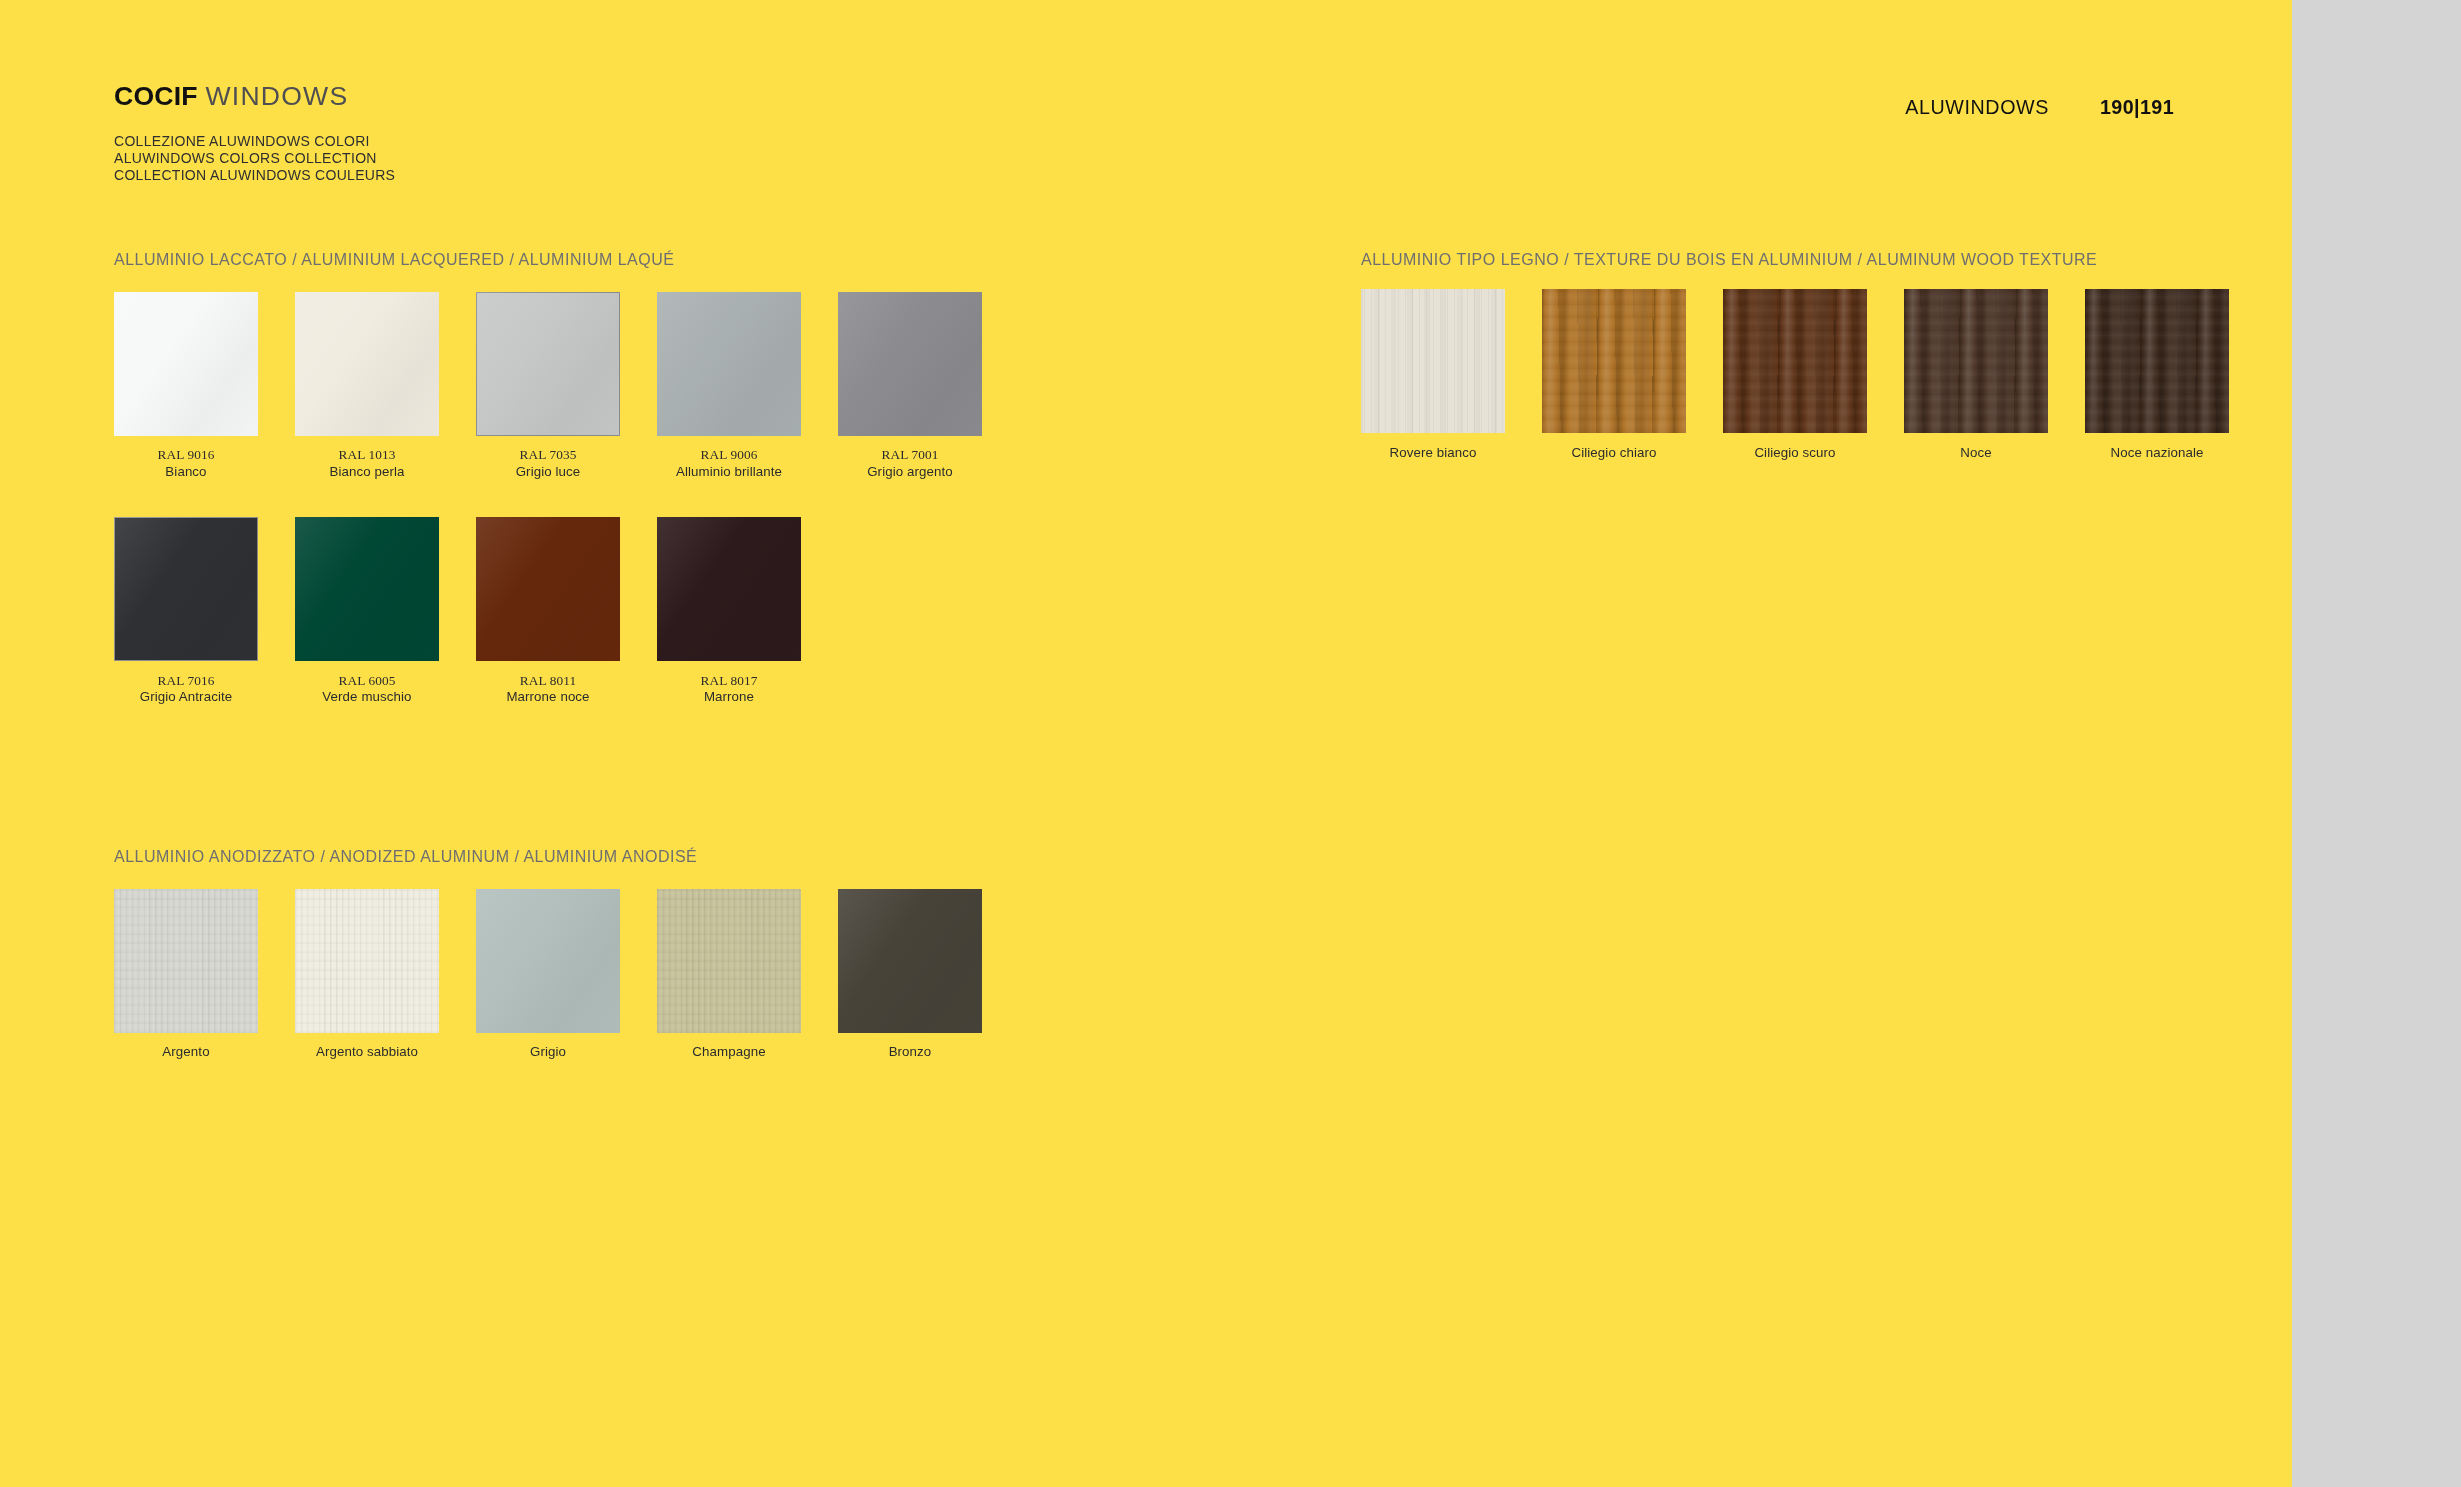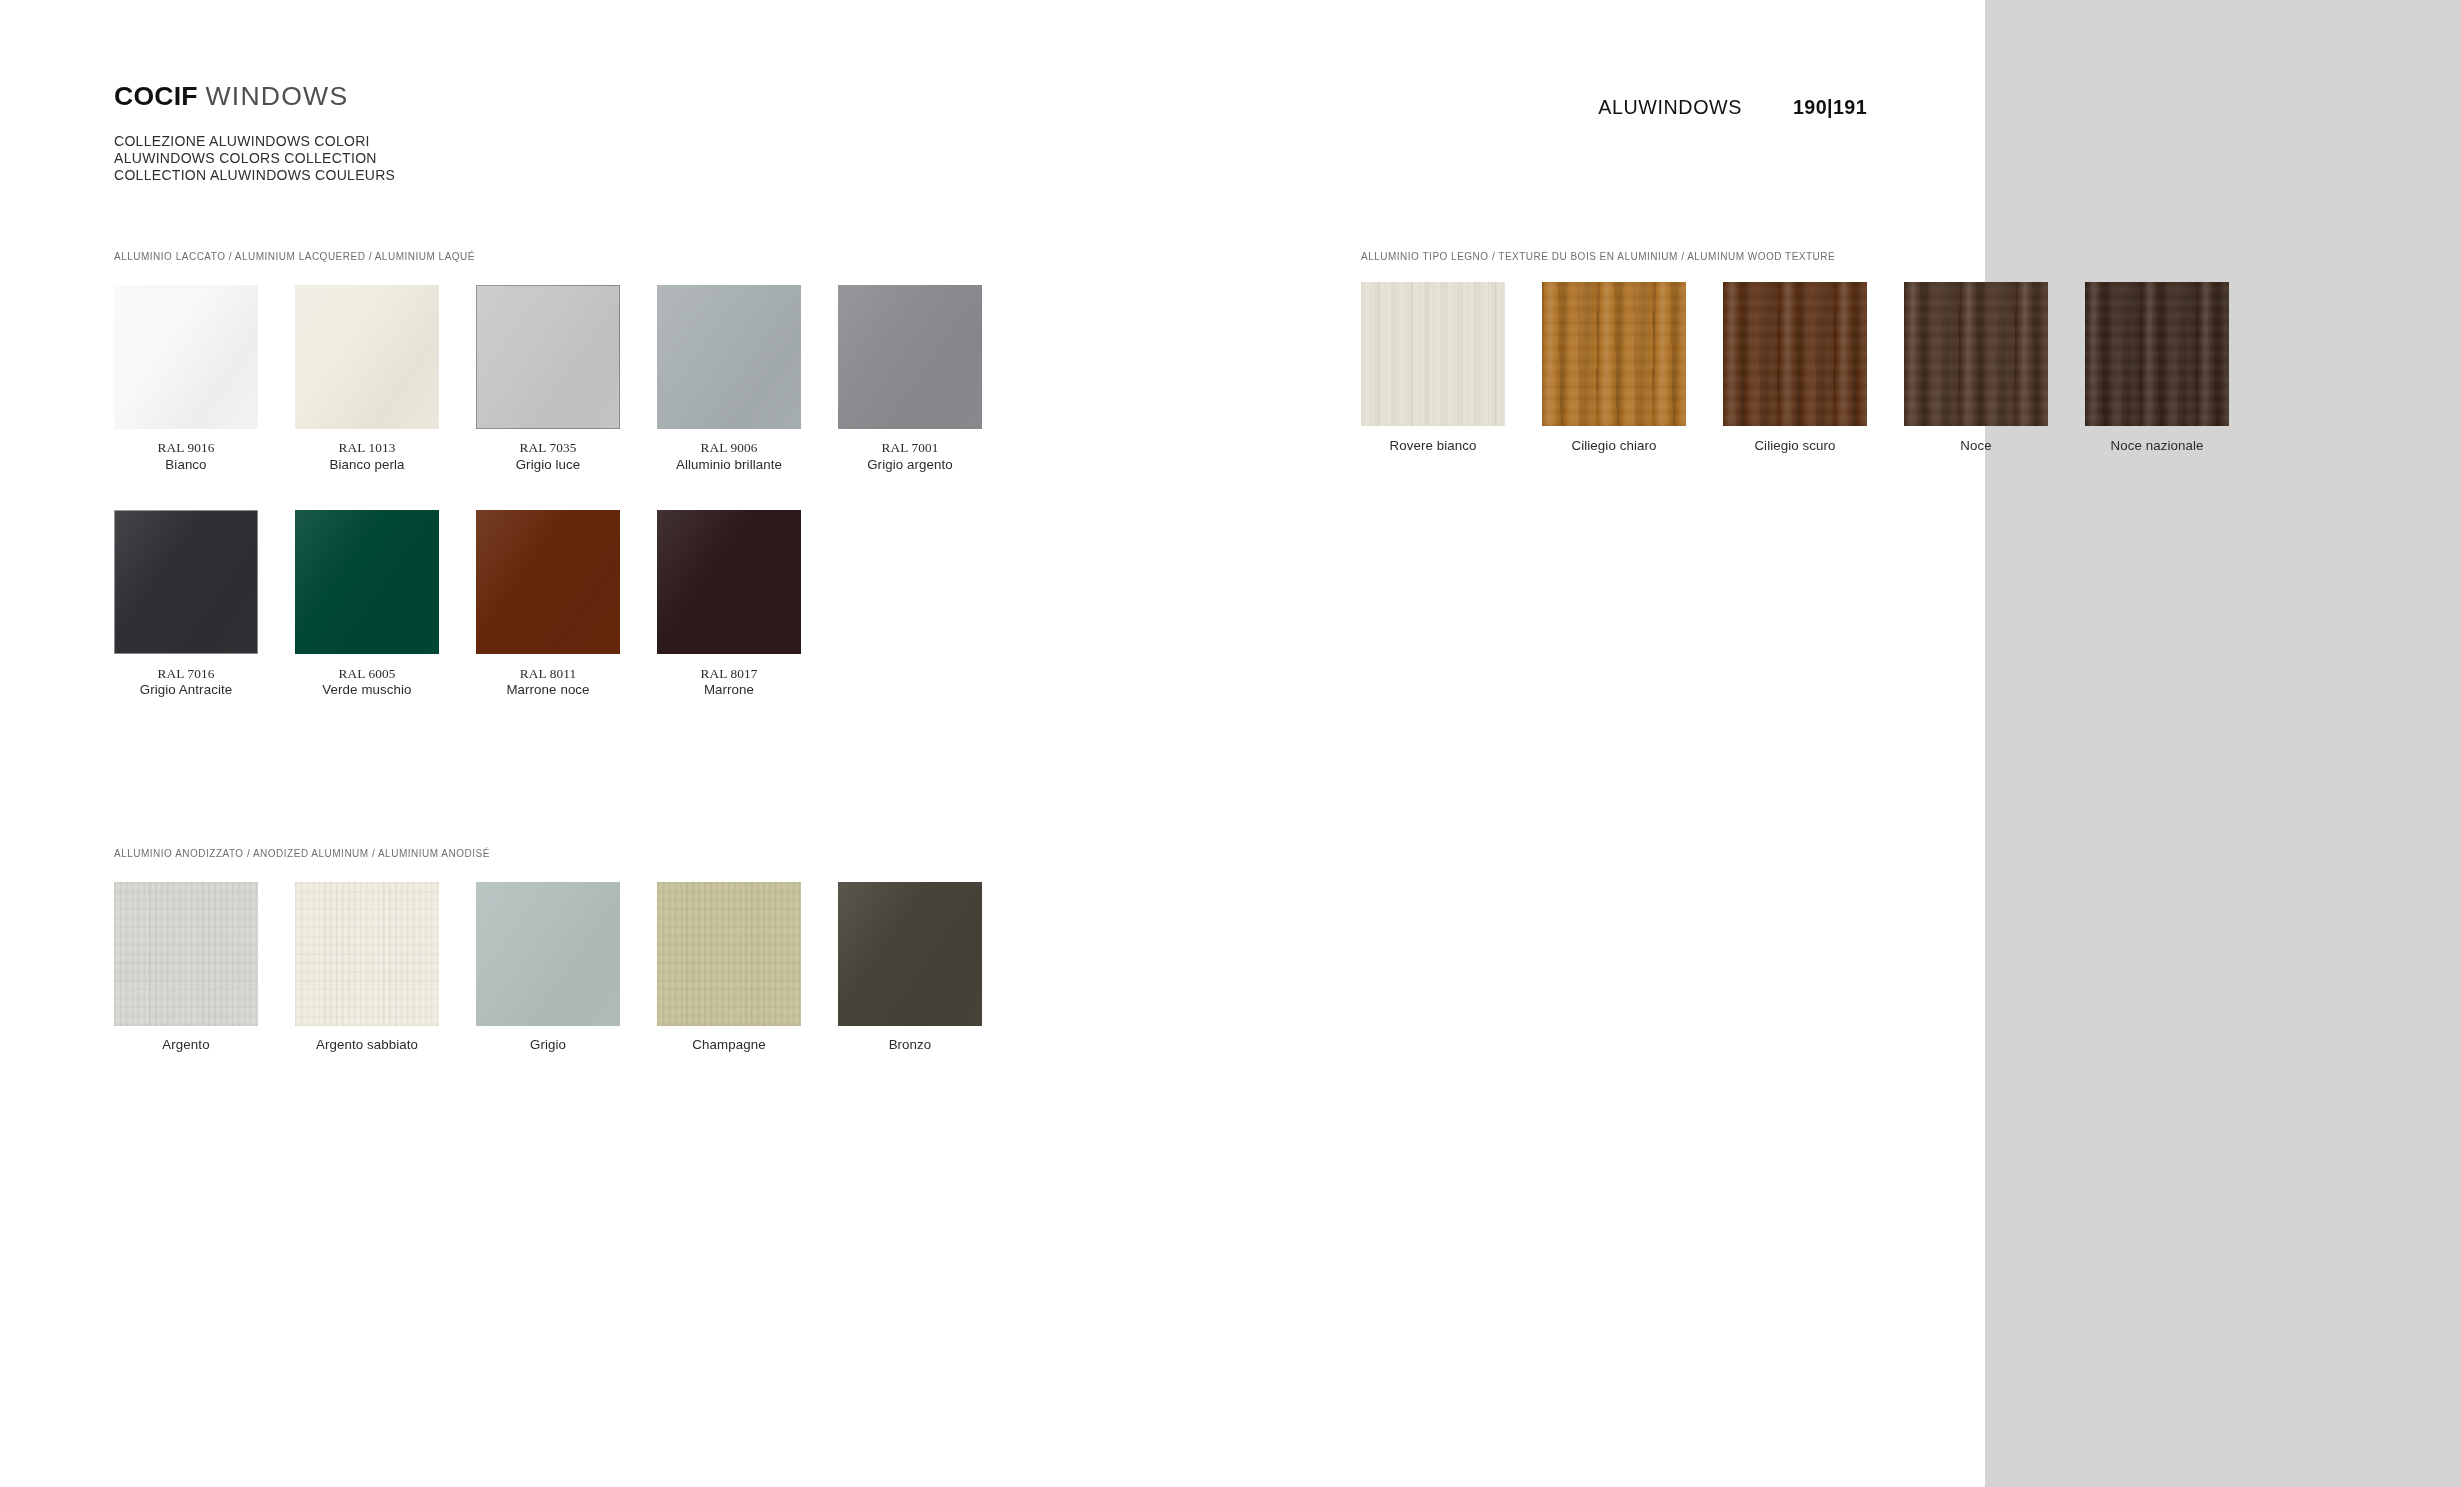--- a/index.html
+++ b/index.html
@@ -8,23 +8,23 @@
   html, body {
     width: 2462px;
     height: 1487px;
     background: #d4d4d4;
     font-family: "Liberation Sans", sans-serif;
     overflow: hidden;
   }
 
   .page {
     position: relative;
-    width: 1985px;
+    width: 2292px;
     height: 1487px;
-    background: #ffffff;
+    background: #fde047;
   }
 
   
   .brand {
     position: absolute;
     left: 114px;
     top: 81px;
     font-size: 26.6px;
     letter-spacing: 0.4px;
     white-space: nowrap;
@@ -69,21 +69,21 @@
   .header-right .pageno {
     font-size: 19.7px;
     font-weight: bold;
     letter-spacing: 0.4px;
     color: #111111;
   }
 
   
   .section { position: absolute; }
   .section-title {
-    font-size: 10px;
+    font-size: 16px;
     letter-spacing: 0.5px;
     color: #6e6e70;
     white-space: nowrap;
     margin-bottom: 0px;
   }
 
   .swatch-row {
     display: flex;
     gap: 37px;
   }

